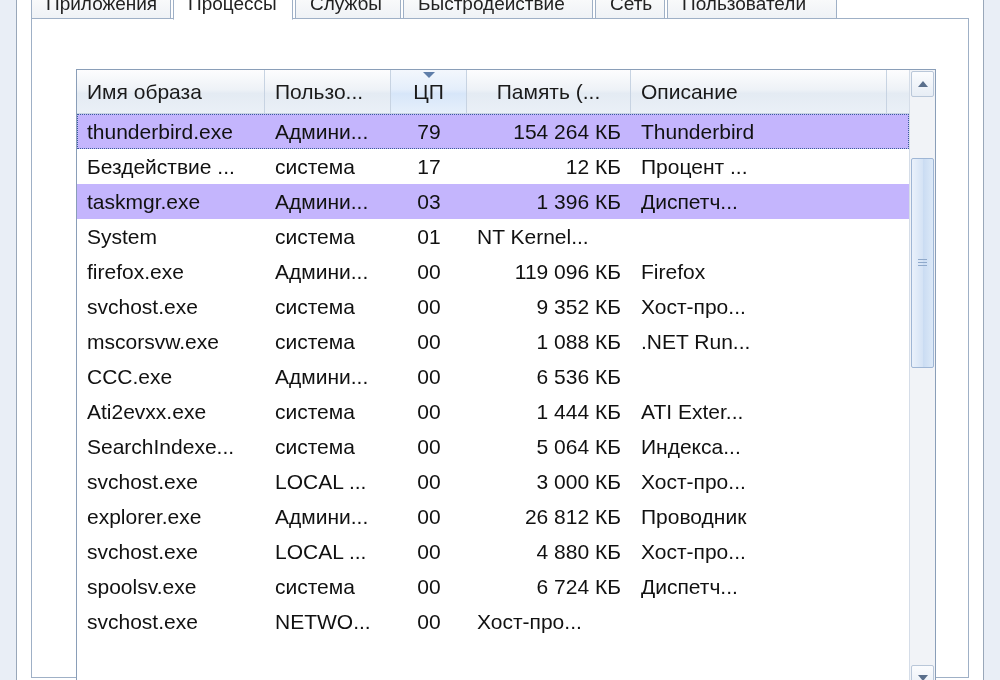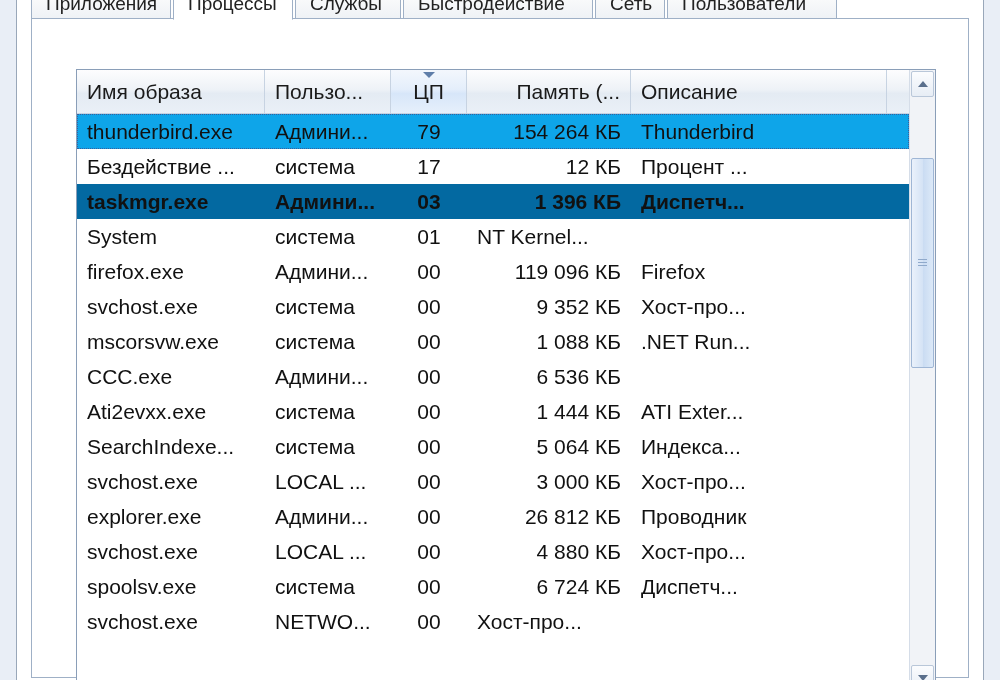--- a/index.html
+++ b/index.html
@@ -98,28 +98,27 @@
     border-right: 6px solid transparent;
     border-top: 6px solid #5f7ea9;
   }
   .rows { flex: 1; overflow: hidden; }
   .row {
     display: flex;
     height: 35px;
     align-items: center;
   }
   .row.selected {
-    background: #0ea5e9;
+    background: #c4b5fd;
     outline: 1px dotted #3a5e9c;
     outline-offset: -1px;
     align-items: flex-end;
   }
   .row.hover-hl {
-    background: #0369a1;
-    font-weight: bold;
+    background: #c4b5fd;
   }
   .cell {
     padding: 0 10px;
     white-space: nowrap;
     overflow: hidden;
     text-overflow: ellipsis;
     color: #111;
     height: 100%;
     line-height: 35px;
   }
@@ -187,21 +186,21 @@
     <div class="list-container">
       <div class="list-body">
 
         <div class="header-row">
           <div class="header-cell col-image">Имя образа</div>
           <div class="header-cell col-user">Пользо...</div>
           <div class="header-cell col-cpu sorted">
             <span class="sort-arrow"></span>
             <span>ЦП</span>
           </div>
-          <div class="header-cell col-mem" style="text-align:right">Память (...</div>
+          <div class="header-cell col-mem" style="text-align:center">Память (...</div>
           <div class="header-cell col-desc">Описание</div>
         </div>
 
         <div class="rows" id="rows">
             <div class="row selected">
               <div class="cell col-image">thunderbird.exe</div>
               <div class="cell col-user">Админи...</div>
               <div class="cell col-cpu">79</div>
               <div class="cell col-mem">154 264 КБ</div>
               <div class="cell col-desc">Thunderbird</div>

